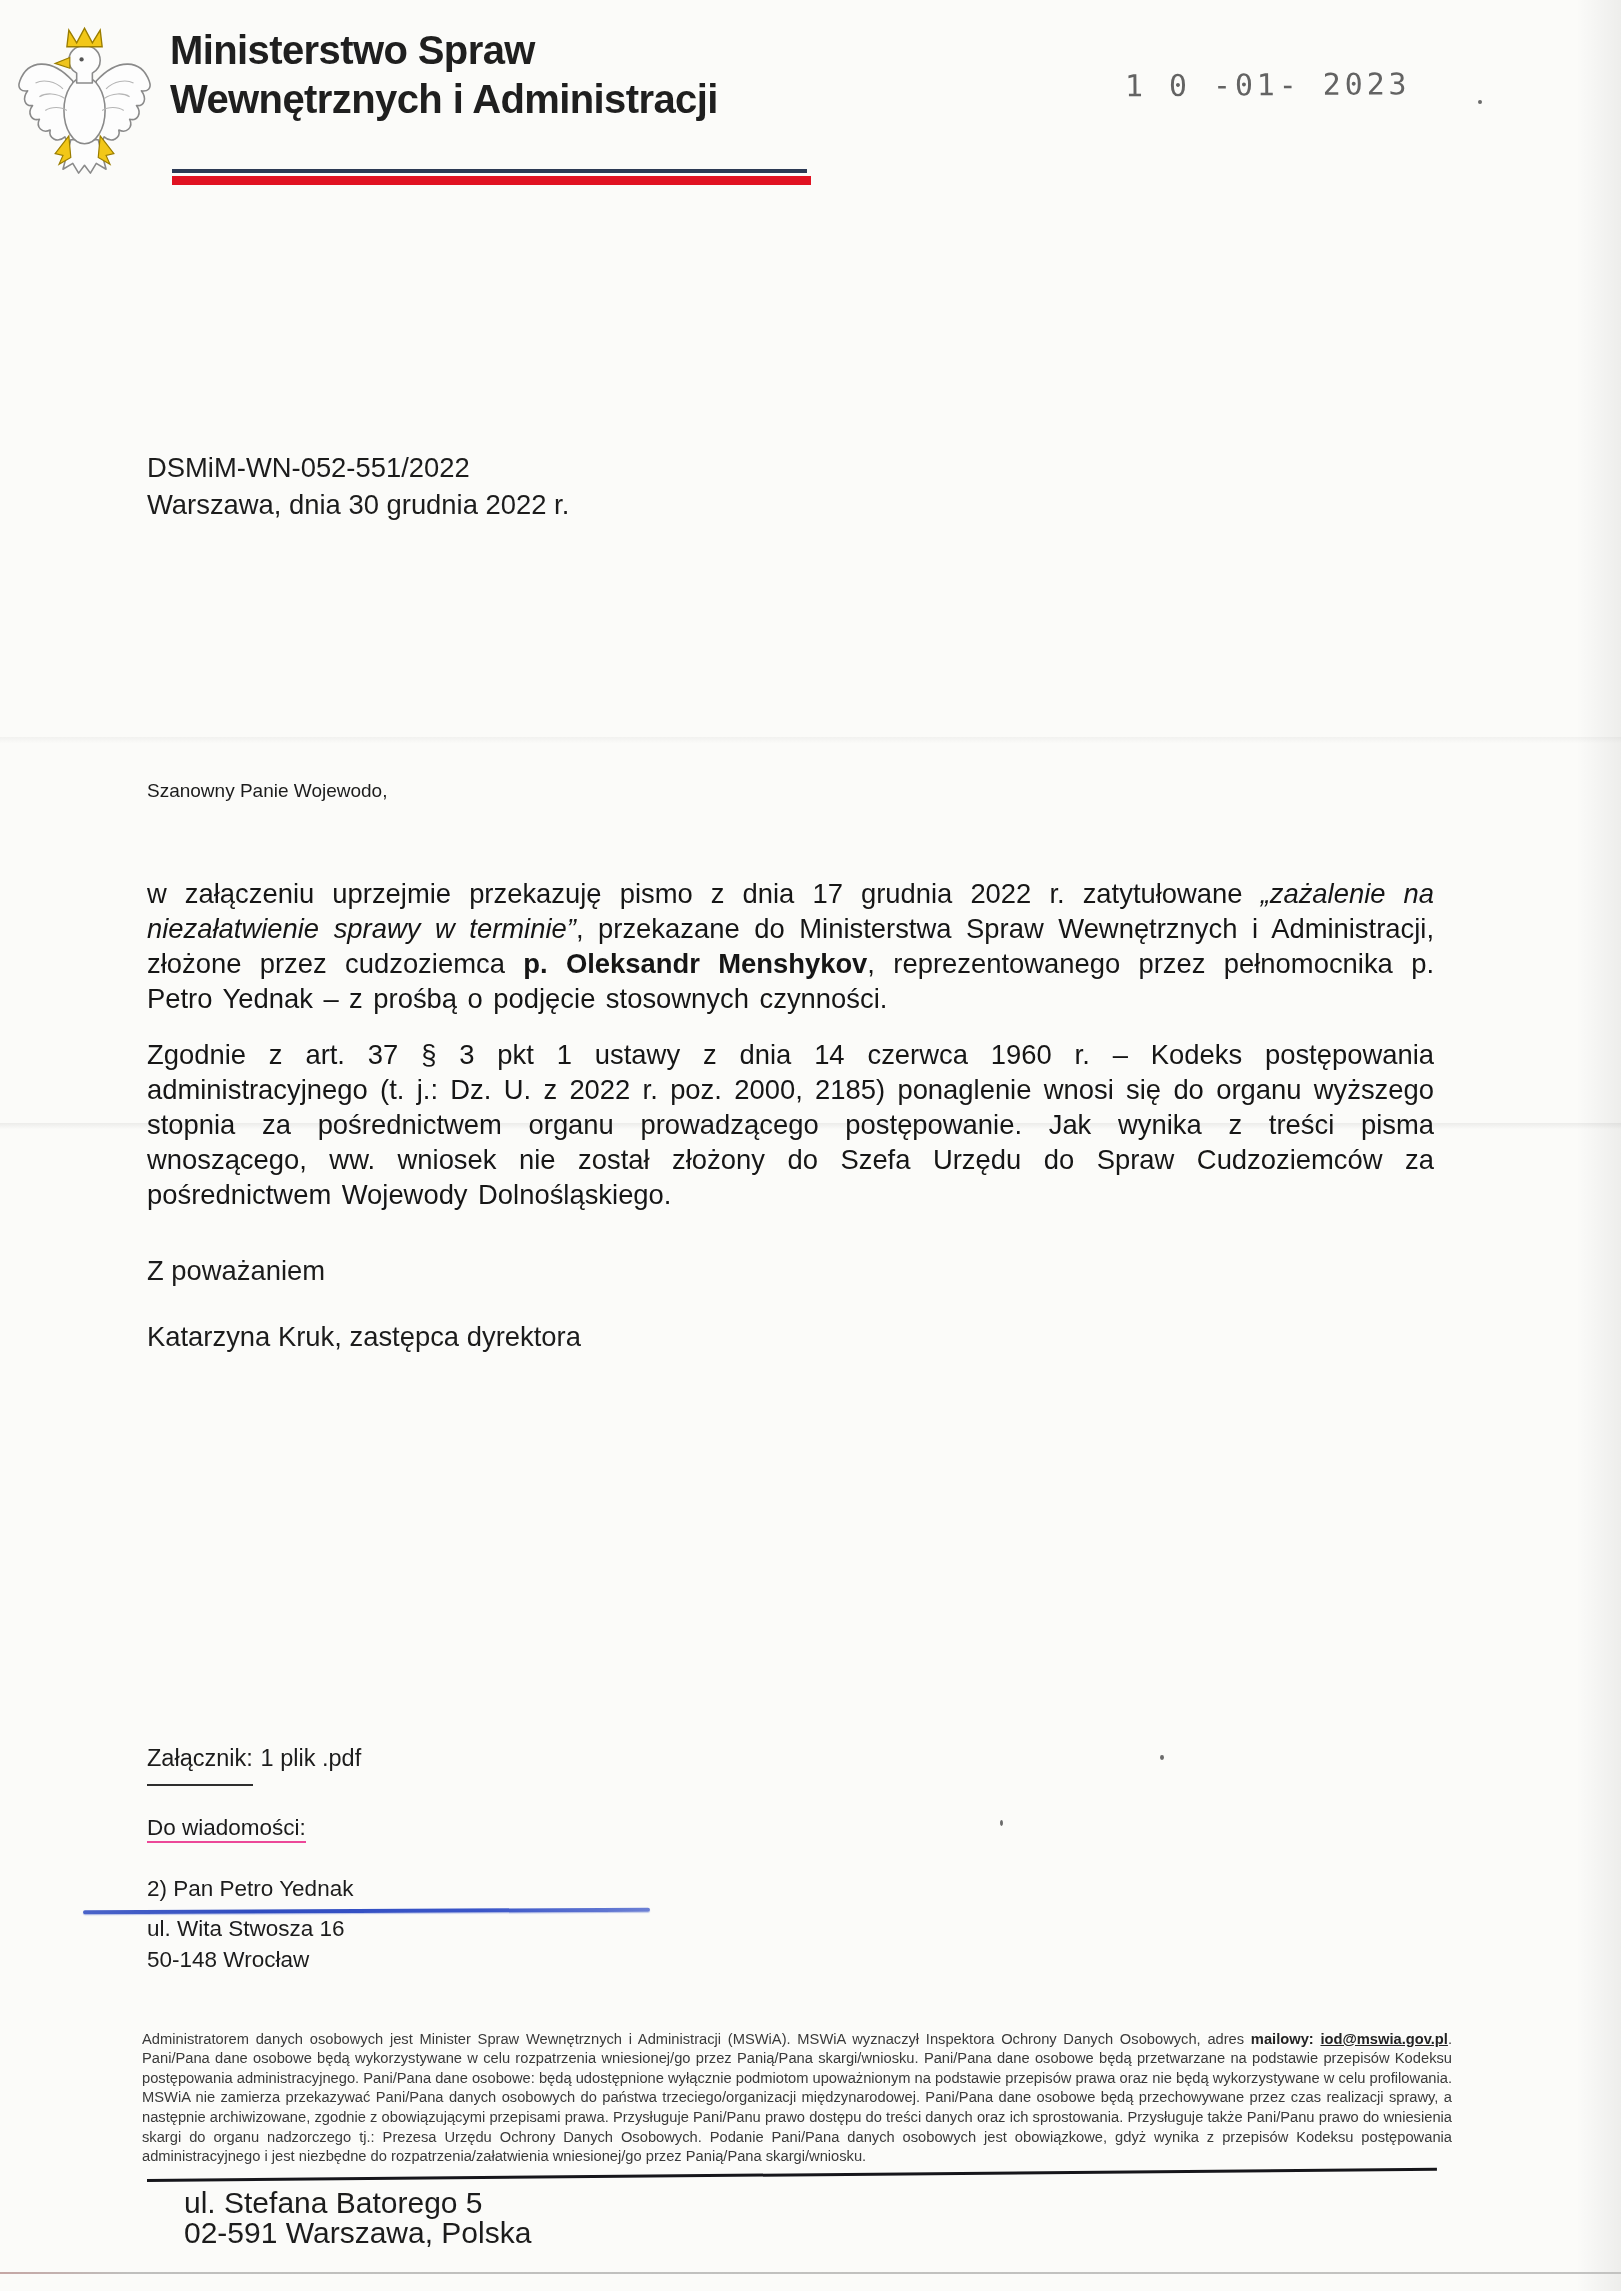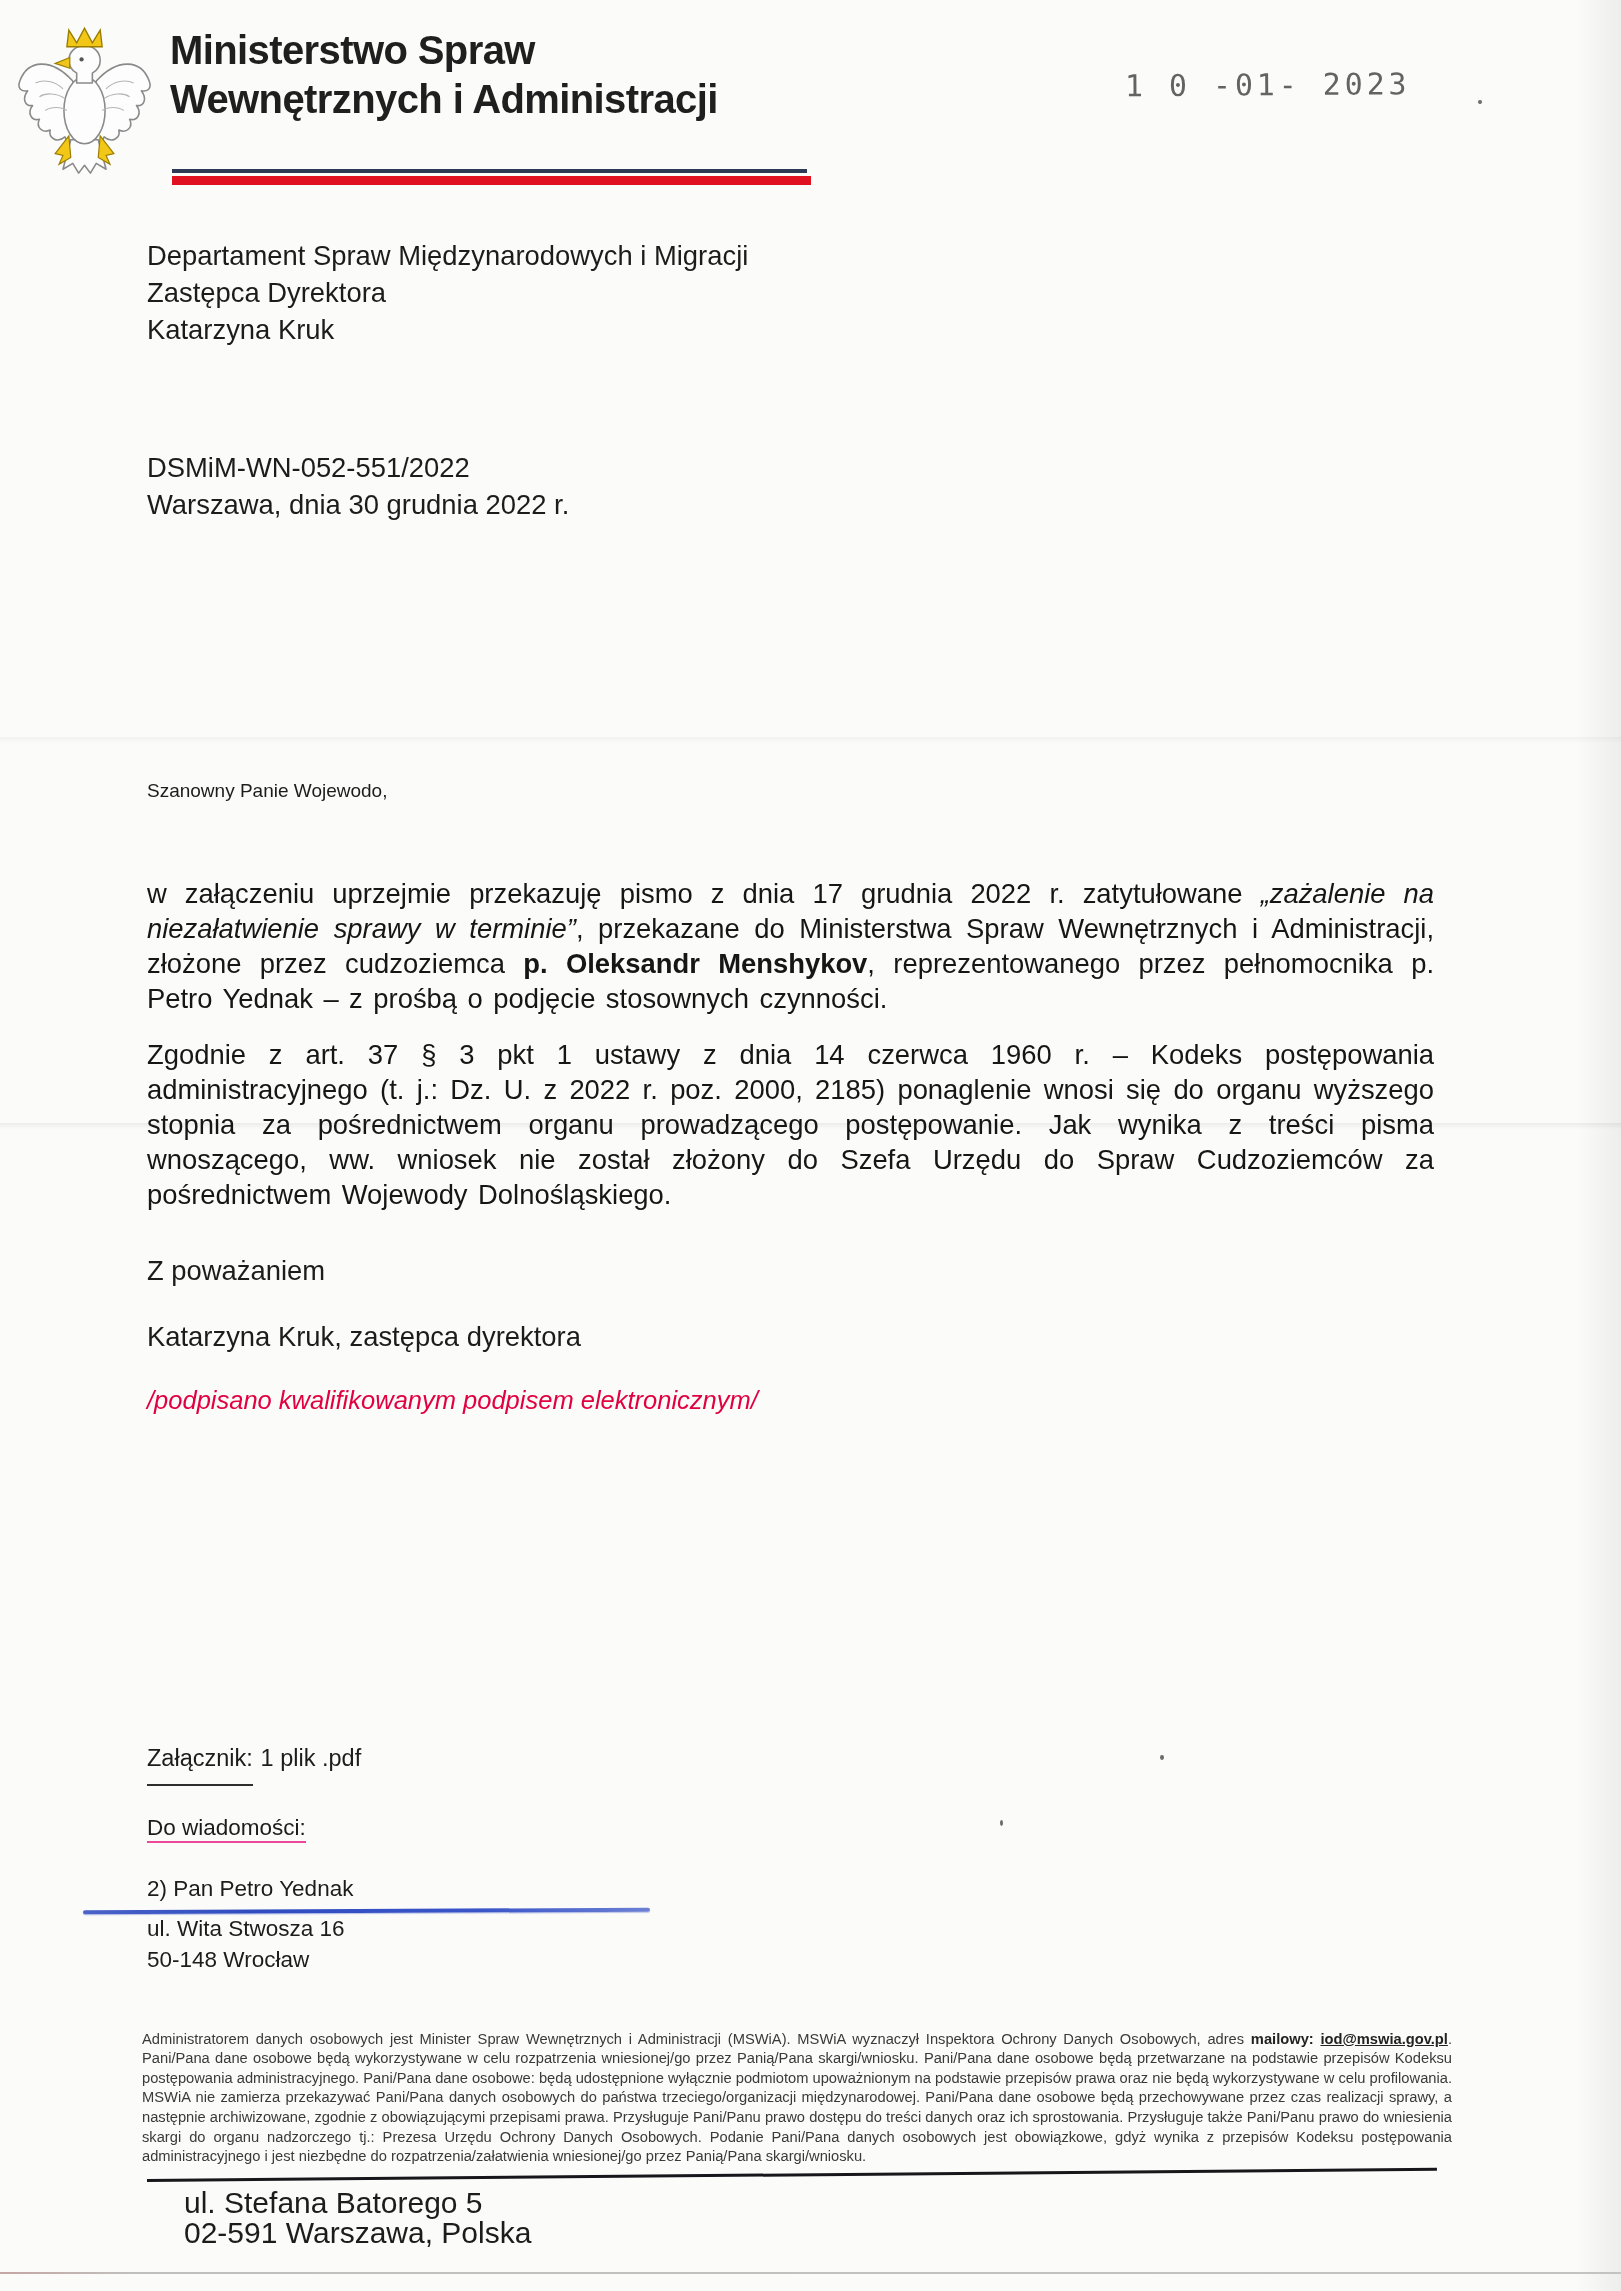--- a/index.html
+++ b/index.html
@@ -112,41 +112,35 @@
 
   <div class="ministry">
     <div>Ministerstwo Spraw</div>
     <div>Wewnętrznych i Administracji</div>
   </div>
   <div class="rule-navy"></div>
   <div class="rule-red"></div>
 
   <div class="stamp">1 0 -01- 2023</div>
 
-  <div class="sender">
-    <div>Departament Spraw Międzynarodowych i Migracji</div>
-    <div>Zastępca Dyrektora</div>
-    <div>Katarzyna Kruk</div>
-  </div>
 
   <div class="refblock">
     <div>DSMiM-WN-052-551/2022</div>
     <div>Warszawa, dnia 30 grudnia 2022 r.</div>
   </div>
 
 
   <div class="greeting">Szanowny Panie Wojewodo,</div>
 
   <p class="para p1"><span>w załączeniu uprzejmie przekazuję pismo z dnia 17 grudnia 2022 r. zatytułowane </span><span class="italic">„zażalenie na niezałatwienie sprawy w terminie”</span><span>, przekazane do Ministerstwa Spraw Wewnętrznych i Administracji, złożone przez cudzoziemca </span><span class="bold">p. Oleksandr Menshykov</span><span>, reprezentowanego przez pełnomocnika p. Petro Yednak – z prośbą o podjęcie stosownych czynności.</span></p>
 
   <p class="para p2">Zgodnie z art. 37 § 3 pkt 1 ustawy z dnia 14 czerwca 1960 r. – Kodeks postępowania administracyjnego (t. j.: Dz. U. z 2022 r. poz. 2000, 2185) ponaglenie wnosi się do organu wyższego stopnia za pośrednictwem organu prowadzącego postępowanie. Jak wynika z treści pisma wnoszącego, ww. wniosek nie został złożony do Szefa Urzędu do Spraw Cudzoziemców za pośrednictwem Wojewody Dolnośląskiego.</p>
 
   <div class="closing">Z poważaniem</div>
   <div class="signatory">Katarzyna Kruk, zastępca dyrektora</div>
-  <div class="esig" style="color:#e10040">/podpisano kwalifikowanym podpisem elektronicznym/</div>
 
   <div class="attach">
     <span class="lbl">Załącznik:</span><span class="val">1 plik .pdf</span>
   </div>
 
   <div class="ccline cc-label"><span>Do wiadomości:</span></div>
   <div class="ccline cc-i2">2) Pan Petro Yednak</div>
   <div class="pen-line"></div>
   <div class="ccline cc-a1">ul. Wita Stwosza 16</div>
   <div class="ccline cc-a2">50-148 Wrocław</div>

